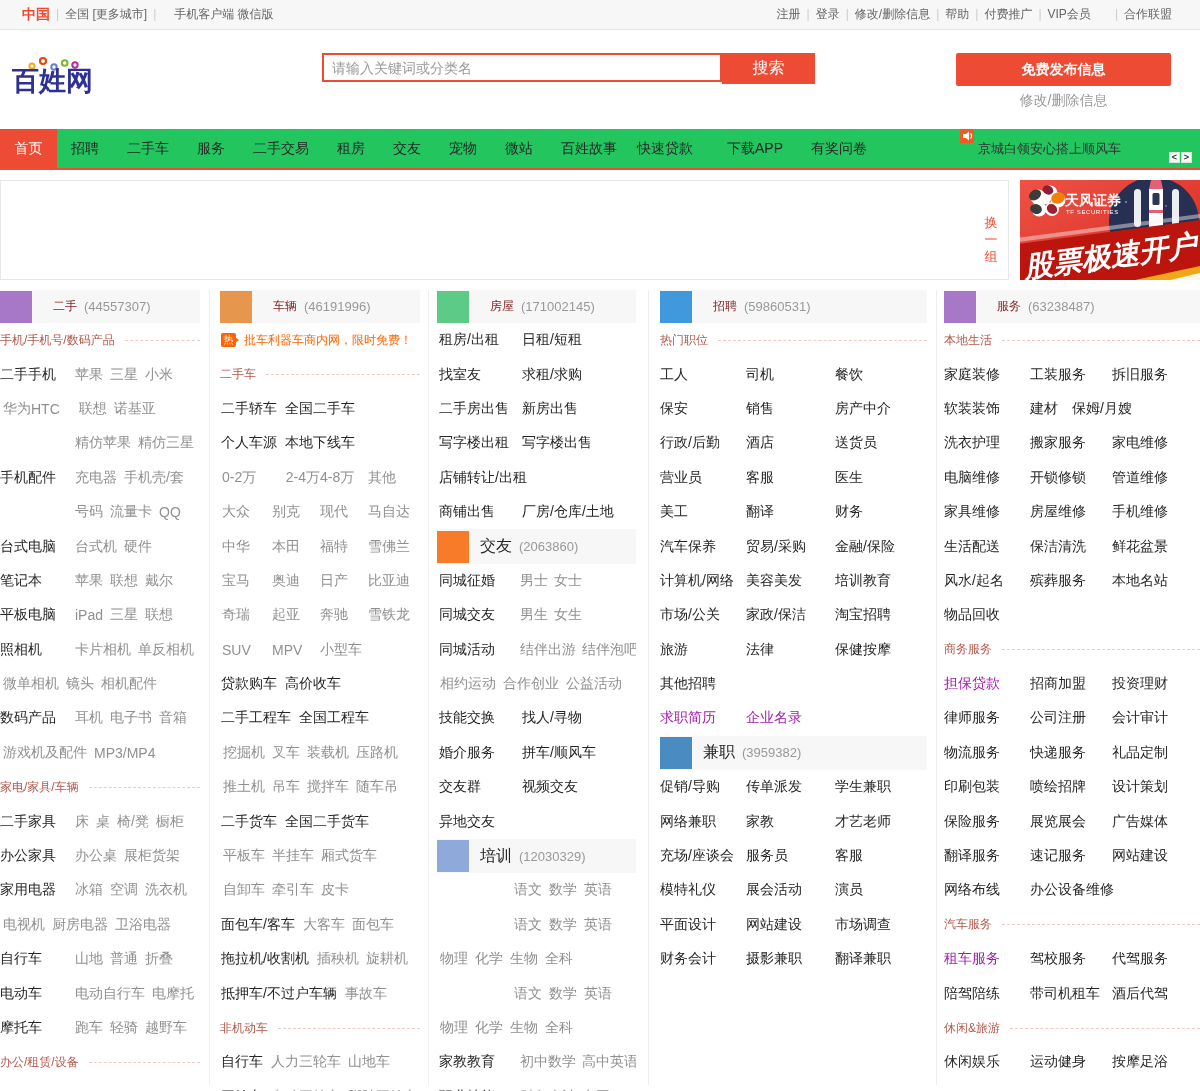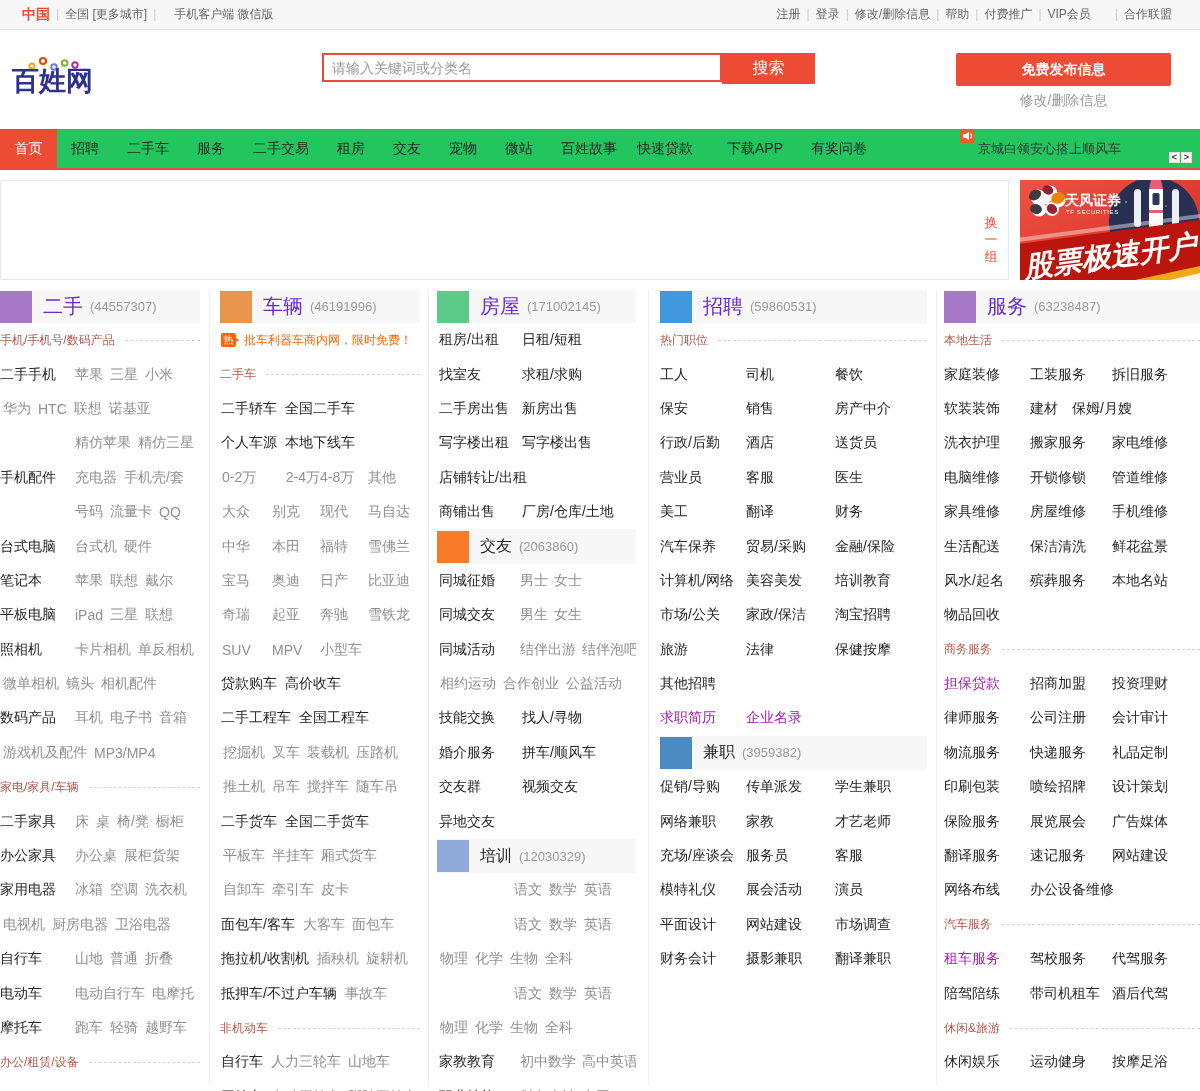--- a/index.html
+++ b/index.html
@@ -35,21 +35,21 @@
 .bnr{position:relative;height:110px}
 .bbox{position:absolute;left:0;top:10px;width:1009px;height:100px;border:1px solid #e7e7e7}
 .hyz{position:absolute;left:984px;top:44px;width:14px;font-size:13px;line-height:17px;color:#ee4b35;text-align:center}
 .ad{position:absolute;left:1020px;top:10px;width:180px;height:100px}
 
 .ct{position:relative;margin-top:10px;height:801px;overflow:hidden;font-size:14px}
 .vsep{position:absolute;top:0;width:1px;height:795px;background:#eee}
 .col{position:absolute;top:0}
 .chead{height:33px;background:#f7f7f7;display:flex;align-items:center;white-space:nowrap}
 .chead .sq{width:32px;height:32px;flex:none}
-.chead .tt{font-size:20px;color:#6d28d9;margin-left:11px}
+.chead .tt{font-size:12px;color:#7f1d1d;margin-left:21px}
 .chead .num{font-size:13px;color:#999;margin-left:7px}
 .h2{height:34.4px;background:#f7f7f7;display:flex;align-items:center;white-space:nowrap}
 .h2 .sq{width:32px;height:32px;flex:none}
 .h2 .tt{font-size:16px;color:#262626;margin-left:11px}
 .h2 .num{font-size:13px;color:#999;margin-left:7px}
 .r{height:34.4px;display:flex;align-items:center;white-space:nowrap;overflow:hidden;color:#909090}
 .sec{height:34.4px;display:flex;align-items:center;white-space:nowrap;color:#b2574a;font-size:12px}
 .sec i{flex:1;border-top:1px dashed #ecccc4;margin-left:10px;height:0}
 .d{color:#262626}
 .g{color:#909090}
@@ -154,22 +154,22 @@
       </div>
       <div class="sec">手机/手机号/数码产品<i></i></div>
       <div class="r">
         <span class="d" style="width:75px;flex:none">二手手机</span>
         <span class="g" style="margin-right:7px">苹果</span>
         <span class="g" style="margin-right:7px">三星</span>
         <span class="g" style="margin-right:7px">小米</span>
       </div>
       <div class="r">
         <span style="padding-left:3px"></span>
-        <span class="g" style="margin-right:7px">华为</span>
-        <span class="g" style="margin-right:7px">HTC</span>
+        <span class="g" style="">华为</span>
+        <span class="g" style="margin-right:19px">HTC</span>
         <span class="g" style="margin-right:7px">联想</span>
         <span class="g" style="margin-right:7px">诺基亚</span>
       </div>
       <div class="r">
         <span style="width:75px;flex:none"></span>
         <span class="g" style="margin-right:7px">精仿苹果</span>
         <span class="g" style="margin-right:7px">精仿三星</span>
       </div>
       <div class="r">
         <span class="d" style="width:75px;flex:none">手机配件</span>

